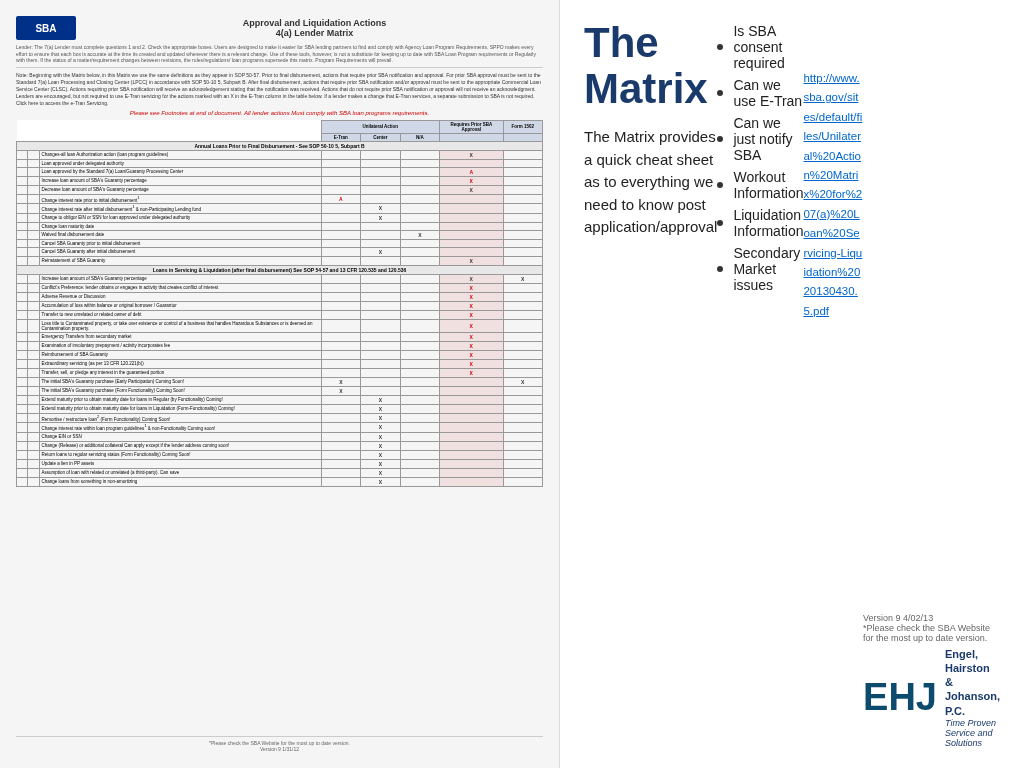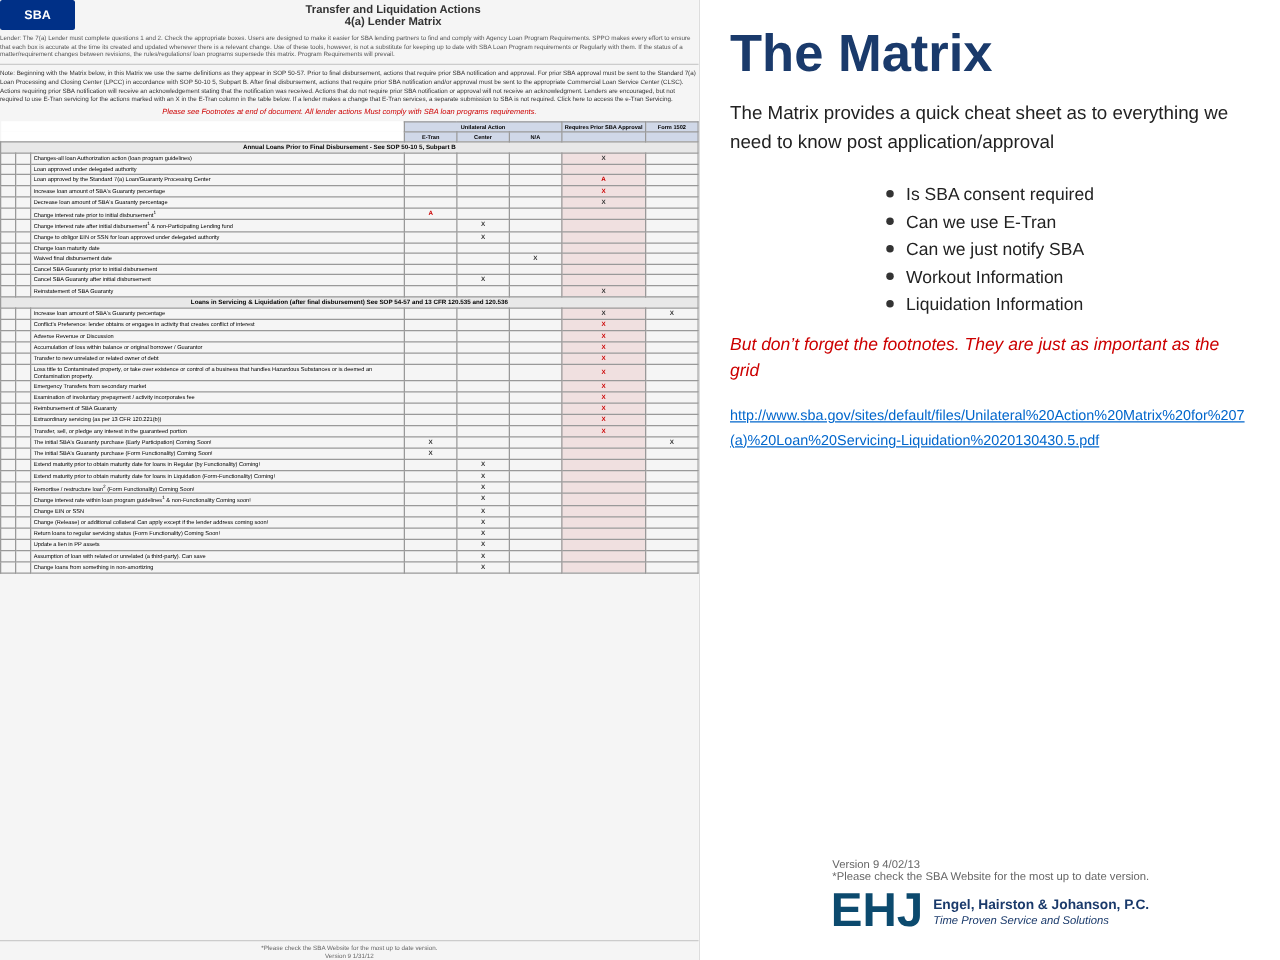--- a/index.html
+++ b/index.html
@@ -21,21 +21,21 @@
       position: relative;
       border-right: 1px solid #ddd;
     }
 
     .doc-image {
       width: 100%;
       height: 100%;
       background: #f5f5f5;
       display: flex;
       flex-direction: column;
-      padding: 0;
+      padding: 16px;
     }
 
     
     .doc-header {
       display: flex;
       align-items: center;
       margin-bottom: 4px;
     }
 
     .sba-logo {
@@ -142,22 +142,20 @@
       border-top: 1px solid #ccc;
     }
 
     
     .right-panel {
       width: 464px;
       height: 768px;
       background: #fff;
       padding: 20px 24px;
       display: flex;
-      flex-direction: column;
-      align-items: center;
     }
 
     .title-section {
       margin-bottom: 16px;
     }
 
     .main-title {
       font-size: 42px;
       font-weight: bold;
       color: #1a3a6b;
@@ -200,20 +198,21 @@
 
     .footnote-text {
       font-size: 14px;
       color: #cc0000;
       font-style: italic;
       line-height: 1.5;
     }
 
     .link-section {
       margin-bottom: 20px;
+      margin-top: 48px;
     }
 
     .link-text {
       font-size: 11.5px;
       color: #0066cc;
       text-decoration: underline;
       line-height: 1.6;
       word-break: break-all;
       cursor: pointer;
     }
@@ -266,21 +265,21 @@
 <body>
 
 <div class="left-panel">
   <div class="doc-image">
 
     <div class="doc-header">
       <div class="sba-logo">
         <span>SBA</span>
       </div>
       <div class="doc-title-block">
-        <div class="doc-title-main">Transfer and Liquidation Actions</div>
+        <div class="doc-title-main">Approval and Liquidation Actions</div>
         <div class="doc-title-sub">4(a) Lender Matrix</div>
       </div>
     </div>
 
     <div class="doc-intro-text">Lender: The 7(a) Lender must complete questions 1 and 2. Check the appropriate boxes. Users are designed to make it easier for SBA lending partners to find and comply with Agency Loan Program Requirements. SPPO makes every effort to ensure that each box is accurate at the time its created and updated whenever there is a relevant change. Use of these tools, however, is not a substitute for keeping up to date with SBA Loan Program requirements or Regularly with them. If the status of a matter/requirement changes between revisions, the rules/regulations/ loan programs supersede this matrix. Program Requirements will prevail.</div>
     <div class="doc-note-text">Note: Beginning with the Matrix below, in this Matrix we use the same definitions as they appear in SOP 50-57. Prior to final disbursement, actions that require prior SBA notification and approval. For prior SBA approval must be sent to the Standard 7(a) Loan Processing and Closing Center (LPCC) in accordance with SOP 50-10 5, Subpart B. After final disbursement, actions that require prior SBA notification and/or approval must be sent to the appropriate Commercial Loan Service Center (CLSC). Actions requiring prior SBA notification will receive an acknowledgement stating that the notification was received. Actions that do not require prior SBA notification or approval will not receive an acknowledgment. Lenders are encouraged, but not required to use E-Tran servicing for the actions marked with an X in the E-Tran column in the table below. If a lender makes a change that E-Tran services, a separate submission to SBA is not required. Click here to access the e-Tran Servicing.</div>
     <div class="doc-instruction">Please see Footnotes at end of document. All lender actions Must comply with SBA loan programs requirements.</div>
 
     <table class="matrix-table">
       <colgroup>
@@ -693,25 +692,23 @@
     <div class="main-title">The Matrix</div>
     <div class="subtitle-text">The Matrix provides a quick cheat sheet as to everything we need to know post application/approval</div>
   </div>
 
   <ul class="bullet-list">
   <li><span class="bullet-dot"></span>Is SBA consent required</li>
       <li><span class="bullet-dot"></span>Can we use E-Tran</li>
       <li><span class="bullet-dot"></span>Can we just notify SBA</li>
       <li><span class="bullet-dot"></span>Workout Information</li>
       <li><span class="bullet-dot"></span>Liquidation Information</li>
+      <li><span class="bullet-dot"></span>Secondary Market issues</li>
     </ul>
 
-  <div class="footnote-section">
-    <div class="footnote-text">But don’t forget the footnotes.  They are just as important as the grid</div>
-  </div>
 
   <div class="link-section">
     <span class="link-text">http://www.sba.gov/sites/default/files/Unilateral%20Action%20Matrix%20for%207(a)%20Loan%20Servicing-Liquidation%2020130430.5.pdf</span>
   </div>
 
   <div class="footer-section">
     <div class="version-text">
       <span>Version 9 4/02/13</span><br>
       <span>*Please check the SBA Website for the most up to date version.</span>
     </div>

